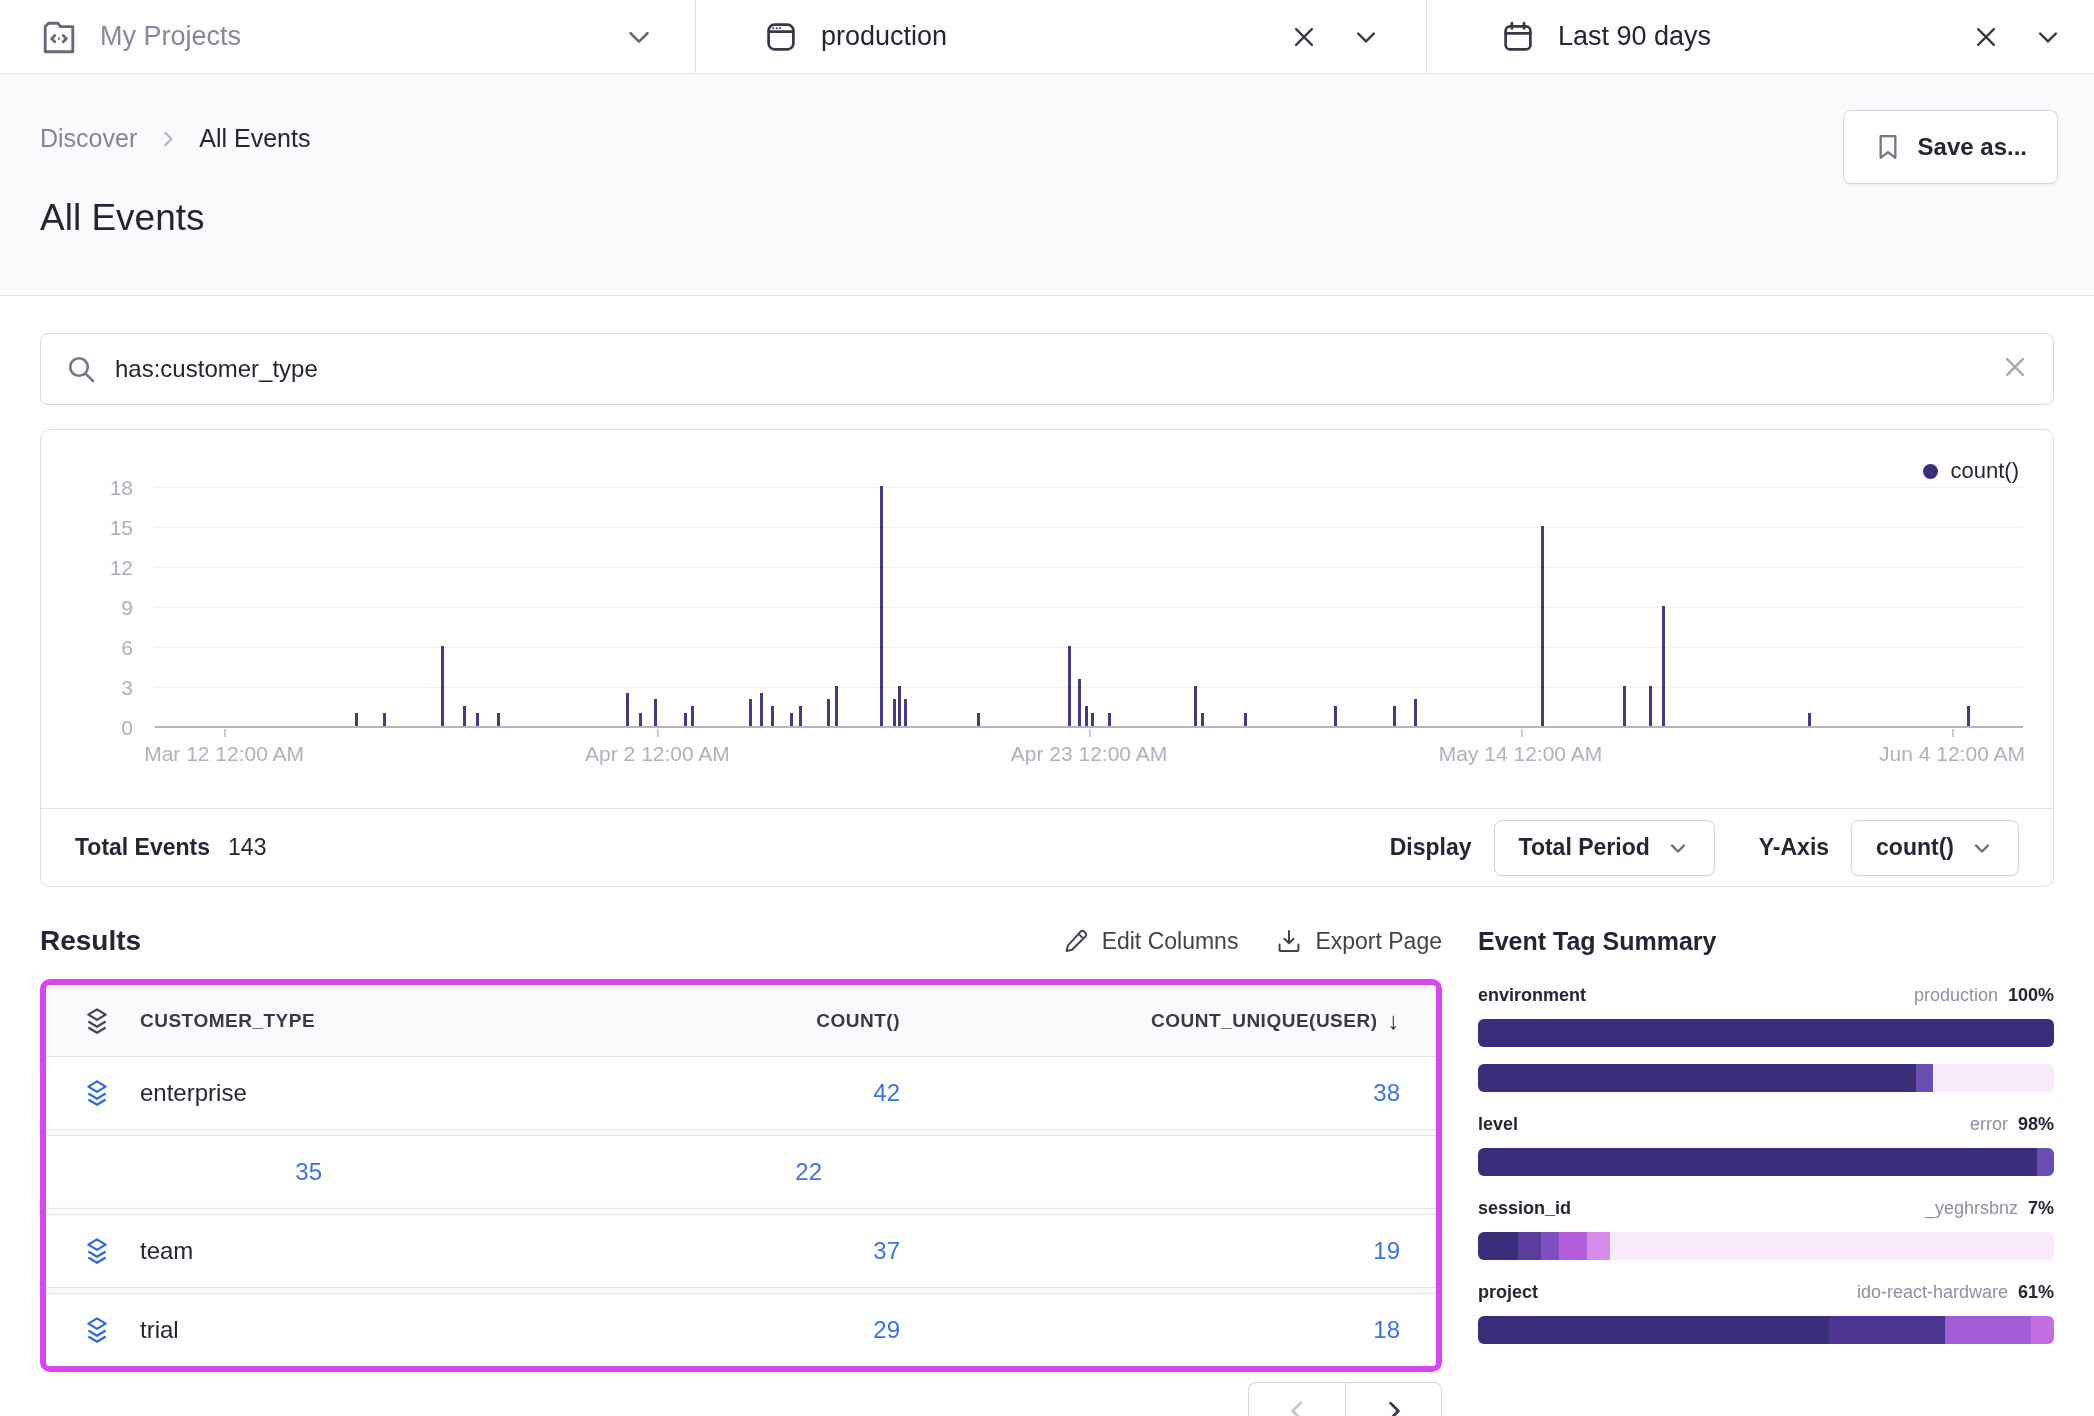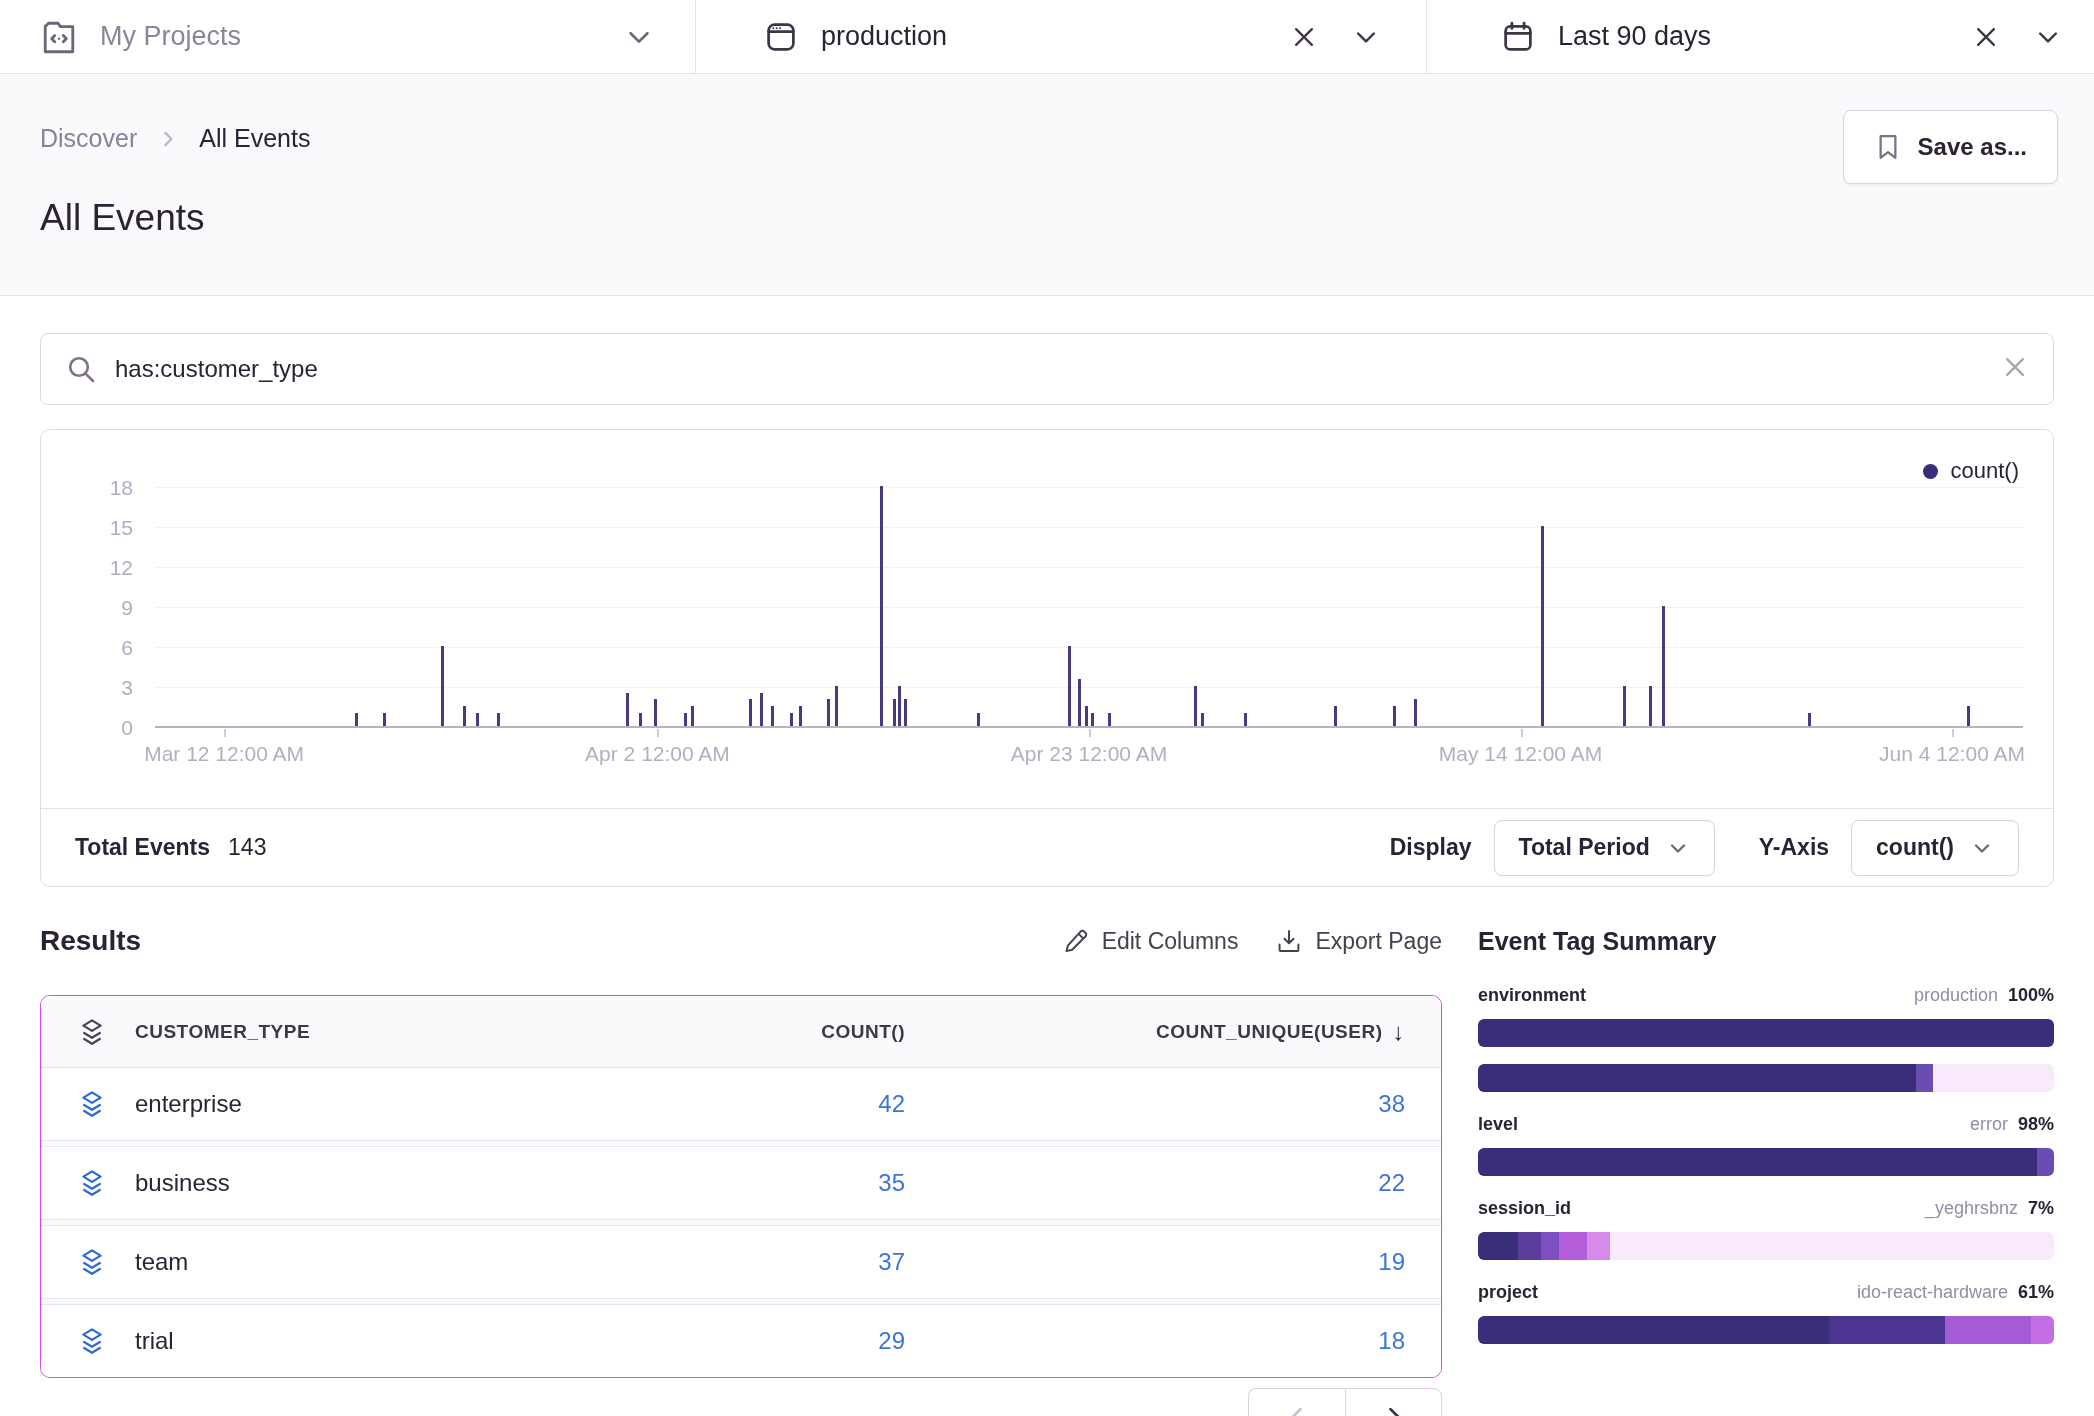--- a/index.html
+++ b/index.html
@@ -71,21 +71,21 @@
   .chev { color:#6E6678; display:flex; }
   
   .results { display:flex; gap:36px; margin-top:32px; }
   .results-left { width:1402px; flex:none; }
   .results-right { flex:1; }
   .results-header { display:flex; align-items:center; height:44px; }
   .results-title { font-size:28px; font-weight:700; color:#2B2233; }
   .rh-spacer { flex:1; }
   .table-action { display:flex; align-items:center; gap:13px; margin-left:38px;
     font-size:23px; color:#46404E; background:none; border:none; font-family:inherit; cursor:pointer; }
-  .table { margin-top:32px; border:1px solid #d946ef; border-radius:10px; overflow:hidden; background:#fff; }
+  .table { margin-top:16px; border:6px solid #d946ef; border-radius:10px; overflow:hidden; background:#fff; }
   .thead { display:flex; align-items:center; height:72px; background:#FAF9FB;
     border-bottom:1px solid #E7E1EC; padding:0 36px;
     font-size:19px; font-weight:700; letter-spacing:0.5px; color:#3D3747; }
   .th-c1 { flex:1; display:flex; align-items:center; gap:28px; cursor:pointer; }
   .th-c2 { width:240px; text-align:right; cursor:pointer; }
   .th-c3 { width:500px; display:flex; align-items:center; justify-content:flex-end; gap:10px; cursor:pointer; }
   .sort-arrow { font-size:24px; font-weight:400; color:#2B2233; }
   .trow { display:flex; align-items:center; height:72px; padding:0 36px; background:#fff; font-size:24px; }
   .tr-c1 { flex:1; display:flex; align-items:center; gap:28px; color:#2B2233; }
   .tr-c2 { width:240px; text-align:right; }
@@ -360,29 +360,20 @@
                       <path d="M3.4 8.3 8 11.1l4.6-2.8M3.4 11.5 8 14.3l4.6-2.8"></path>
                     </svg>
                   </span>
                   <span>enterprise</span>
                 </span>
                 <span class="tr-c2"><span class="num-link">42</span></span>
                 <span class="tr-c3"><span class="num-link">38</span></span>
               </div>
               <div class="gap-strip"></div>
               <div class="trow">
-                <span class="tr-c1">
-                  <span class="layers-blue">
-                    <svg width="30" height="30" viewBox="0 0 16 16" fill="none" stroke="currentColor" stroke-width="1.2" stroke-linejoin="round">
-                      <path d="M8 1.8 12.6 4.6 8 7.4 3.4 4.6Z"></path>
-                      <path d="M3.4 8.3 8 11.1l4.6-2.8M3.4 11.5 8 14.3l4.6-2.8"></path>
-                    </svg>
-                  </span>
-                  <span>business</span>
-                </span>
                 <span class="tr-c2"><span class="num-link">35</span></span>
                 <span class="tr-c3"><span class="num-link">22</span></span>
               </div>
               <div class="gap-strip"></div>
               <div class="trow">
                 <span class="tr-c1">
                   <span class="layers-blue">
                     <svg width="30" height="30" viewBox="0 0 16 16" fill="none" stroke="currentColor" stroke-width="1.2" stroke-linejoin="round">
                       <path d="M8 1.8 12.6 4.6 8 7.4 3.4 4.6Z"></path>
                       <path d="M3.4 8.3 8 11.1l4.6-2.8M3.4 11.5 8 14.3l4.6-2.8"></path>

